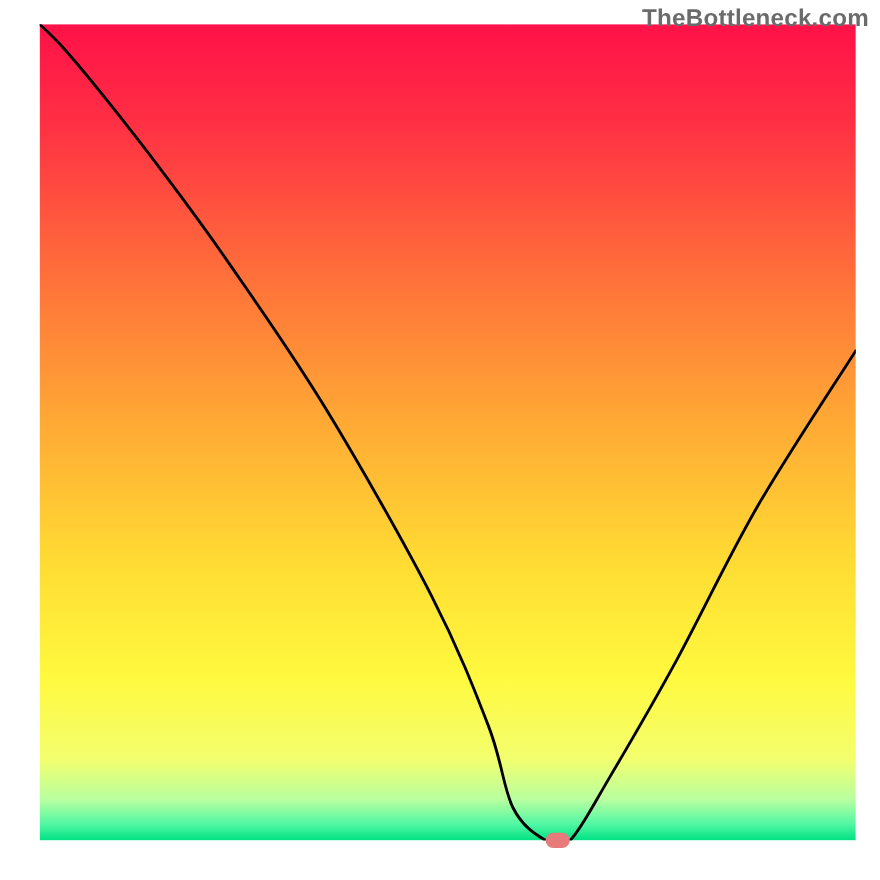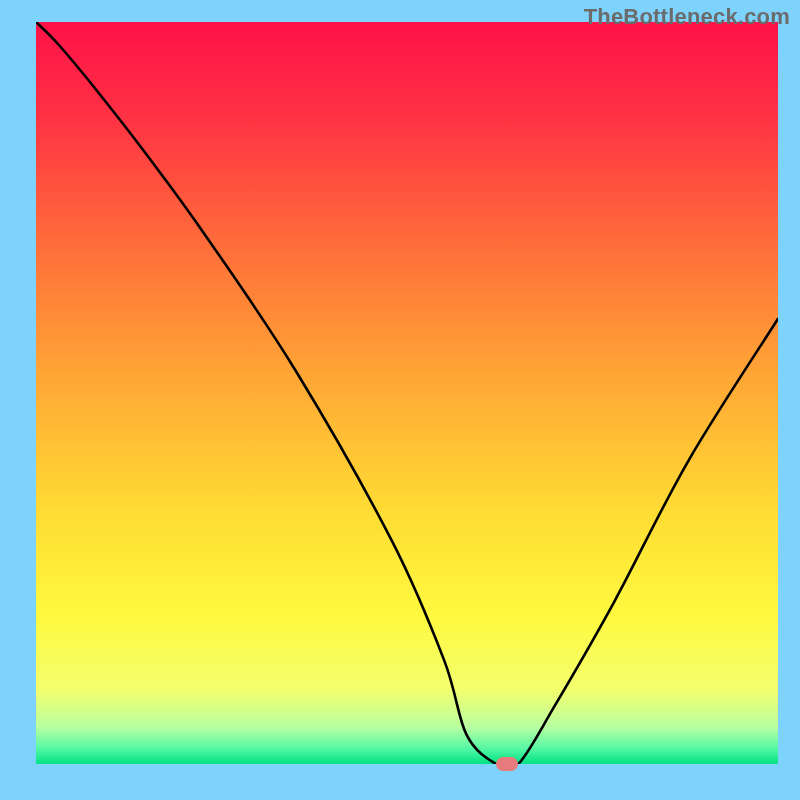--- a/index.html
+++ b/index.html
@@ -7,21 +7,21 @@
     padding: 0;
     width: 800px;
     height: 800px;
     overflow: hidden;
     background: #000;
   }
   .frame {
     position: relative;
     width: 800px;
     height: 800px;
-    background: #7dd3fc;
+    background: #ffffff;
   }
   .watermark {
     position: absolute;
     top: 4px;
     right: 10px;
     font-family: Arial, Helvetica, sans-serif;
     font-size: 22px;
     font-weight: bold;
     color: #6b6b6b;
     z-index: 10;

